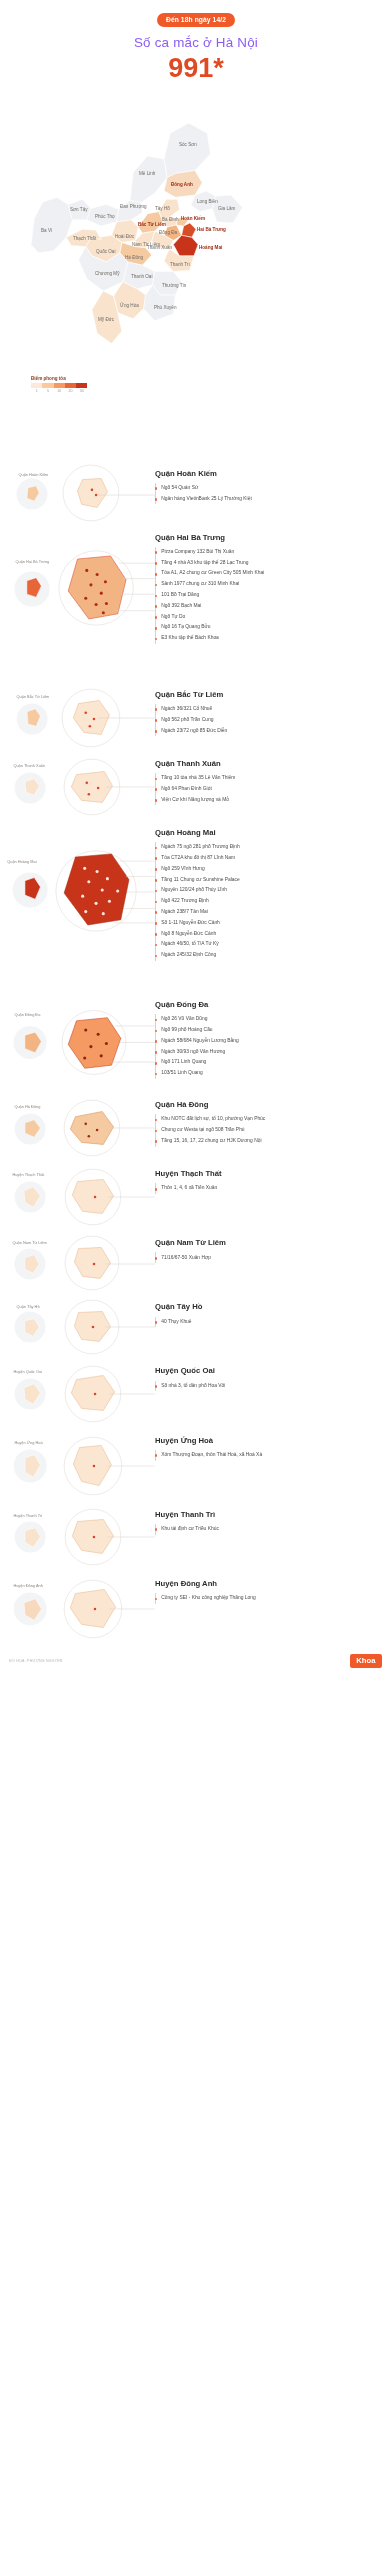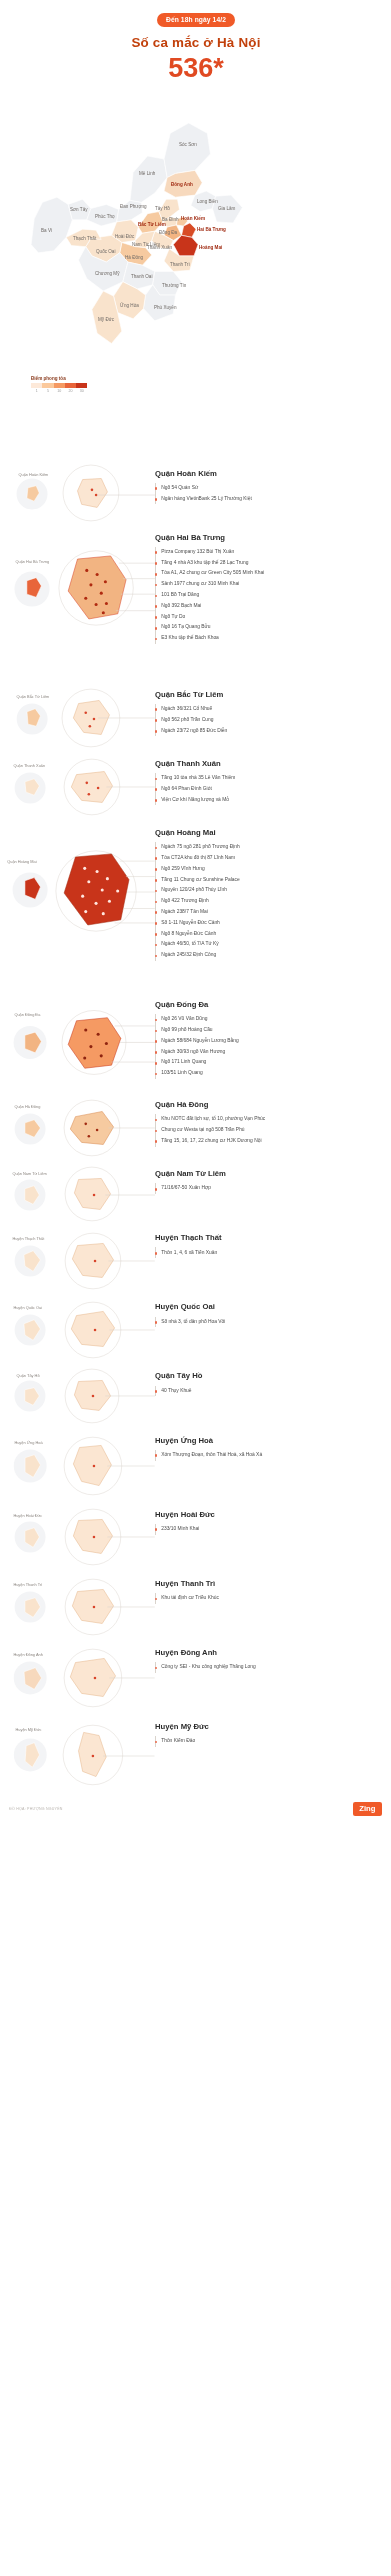--- a/index.html
+++ b/index.html
@@ -20,22 +20,22 @@
     color: #fff;
     font-size: 6.7px;
     font-weight: bold;
     letter-spacing: 0.1px;
     padding: 3.1px 9.3px;
     border-radius: 7.2px;
   }
   .head-title {
     margin-top: 8.2px;
     font-size: 13.4px;
-    font-weight: bold;
-    color: #c2410c;
+    font-weight: normal;
+    color: #8b5cf6;
     letter-spacing: 0.2px;
   }
   .head-number {
     margin-top: 5.2px;
     font-size: 27px;
     font-weight: bold;
     color: #e04a22;
     line-height: 1;
   }
 
@@ -130,21 +130,21 @@
   }
 </style>
 </head>
 <body>
 
 <div class="page">
 
   <div class="header">
     <div class="date-pill">Đến 18h ngày 14/2</div>
     <div class="head-title">Số ca mắc ở Hà Nội</div>
-    <div class="head-number">536*</div>
+    <div class="head-number">991*</div>
   </div>
 
   <div class="overview-map">
     <svg viewBox="0 0 760 720" xmlns="http://www.w3.org/2000/svg">
       <g stroke="#ffffff" stroke-width="1.2">
 
         <path d="M60,300 L66,250 L82,218 L110,208 L132,222 L140,252 L128,286 L104,312 L74,316 Z" fill="#eef0f3"></path>
 
         <path d="M132,222 L160,212 L176,230 L168,252 L140,252 Z" fill="#eef0f3"></path>
 
@@ -478,20 +478,42 @@
           <div class="d-item">Chung cư Westa tại ngõ 508 Trần Phú</div>
           <div class="d-item">Tầng 15, 16, 17, 22 chung cư HJK Dương Nội</div>
         </div>
       </div>
     </div>
   </div>
 
   <div class="district">
     <div class="d-inner">
       <div class="d-map">
+        <svg width="155" height="67" viewBox="0 0 300 130">
+          <circle cx="58" cy="64" r="30" fill="#f3f4f6"></circle>
+          <path d="M46,52 L64,44 L78,62 L64,84 L48,74 Z" fill="#f9e3cc" stroke="#fff"></path>
+          <circle cx="180" cy="64" r="54" fill="none" stroke="#ddd8d2"></circle>
+          <path d="M150,34 L200,30 L220,62 L198,96 L160,92 L140,60 Z" fill="#fbe6d2" stroke="#e6b68c"></path>
+          <circle cx="184" cy="64" r="2.5" fill="#d8442a"></circle>
+          <line x1="210" y1="64" x2="300" y2="64" stroke="#d9d3cc" stroke-width="1"></line>
+        </svg>
+        <div class="mini-label" style="left:12.4px;top:8.2px">Huyện Thạch Thất</div>
+      </div>
+      <div class="d-text">
+        <div class="d-title">Huyện Thạch Thất</div>
+        <div class="d-items">
+          <div class="d-item">Thôn 1, 4, 6 xã Tiến Xuân</div>
+        </div>
+      </div>
+    </div>
+  </div>
+
+  <div class="district">
+    <div class="d-inner">
+      <div class="d-map">
         <svg width="155" height="62" viewBox="0 0 300 120">
           <circle cx="58" cy="60" r="30" fill="#f3f4f6"></circle>
           <path d="M48,48 L66,42 L76,60 L64,78 L48,70 Z" fill="#f9e3cc" stroke="#fff"></path>
           <circle cx="178" cy="58" r="52" fill="none" stroke="#ddd8d2"></circle>
           <path d="M152,30 L196,28 L214,58 L194,88 L160,84 L144,56 Z" fill="#fbe6d2" stroke="#e6b68c"></path>
           <circle cx="182" cy="60" r="2.5" fill="#d8442a"></circle>
           <line x1="204" y1="60" x2="300" y2="60" stroke="#d9d3cc" stroke-width="1"></line>
         </svg>
         <div class="mini-label" style="left:12.4px;top:7.2px">Quận Nam Từ Liêm</div>
       </div>
@@ -500,34 +522,34 @@
         <div class="d-items">
           <div class="d-item">71/16/67-50 Xuân Hợp</div>
         </div>
       </div>
     </div>
   </div>
 
   <div class="district">
     <div class="d-inner">
       <div class="d-map">
-        <svg width="155" height="67" viewBox="0 0 300 130">
-          <circle cx="58" cy="64" r="30" fill="#f3f4f6"></circle>
-          <path d="M46,52 L64,44 L78,62 L64,84 L48,74 Z" fill="#f9e3cc" stroke="#fff"></path>
-          <circle cx="180" cy="64" r="54" fill="none" stroke="#ddd8d2"></circle>
-          <path d="M150,34 L200,30 L220,62 L198,96 L160,92 L140,60 Z" fill="#fbe6d2" stroke="#e6b68c"></path>
-          <circle cx="184" cy="64" r="2.5" fill="#d8442a"></circle>
-          <line x1="210" y1="64" x2="300" y2="64" stroke="#d9d3cc" stroke-width="1"></line>
-        </svg>
-        <div class="mini-label" style="left:12.4px;top:8.2px">Huyện Thạch Thất</div>
-      </div>
-      <div class="d-text">
-        <div class="d-title">Huyện Thạch Thất</div>
-        <div class="d-items">
-          <div class="d-item">Thôn 1, 4, 6 xã Tiến Xuân</div>
+        <svg width="155" height="62" viewBox="0 0 300 120">
+          <circle cx="58" cy="58" r="30" fill="#f3f4f6"></circle>
+          <path d="M48,46 L66,42 L76,58 L64,76 L48,68 Z" fill="#f9e3cc" stroke="#fff"></path>
+          <circle cx="178" cy="58" r="52" fill="none" stroke="#ddd8d2"></circle>
+          <path d="M152,30 L198,28 L214,58 L192,86 L158,82 L144,56 Z" fill="#fbe6d2" stroke="#e6b68c"></path>
+          <circle cx="180" cy="58" r="2.5" fill="#d8442a"></circle>
+          <line x1="204" y1="58" x2="300" y2="58" stroke="#d9d3cc" stroke-width="1"></line>
+        </svg>
+        <div class="mini-label" style="left:16.5px;top:7.2px">Quận Tây Hồ</div>
+      </div>
+      <div class="d-text">
+        <div class="d-title">Quận Tây Hồ</div>
+        <div class="d-items">
+          <div class="d-item">40 Thụy Khuê</div>
         </div>
       </div>
     </div>
   </div>
 
   <div class="district">
     <div class="d-inner">
       <div class="d-map">
         <svg width="155" height="67" viewBox="0 0 300 130">
           <circle cx="58" cy="64" r="30" fill="#f3f4f6"></circle>
@@ -544,82 +566,39 @@
         <div class="d-items">
           <div class="d-item">Số nhà 3, tổ dân phố Hoa Vôi</div>
         </div>
       </div>
     </div>
   </div>
 
   <div class="district">
     <div class="d-inner">
       <div class="d-map">
-        <svg width="155" height="62" viewBox="0 0 300 120">
-          <circle cx="58" cy="58" r="30" fill="#f3f4f6"></circle>
-          <path d="M48,46 L66,42 L76,58 L64,76 L48,68 Z" fill="#f9e3cc" stroke="#fff"></path>
-          <circle cx="178" cy="58" r="52" fill="none" stroke="#ddd8d2"></circle>
-          <path d="M152,30 L198,28 L214,58 L192,86 L158,82 L144,56 Z" fill="#fbe6d2" stroke="#e6b68c"></path>
-          <circle cx="180" cy="58" r="2.5" fill="#d8442a"></circle>
-          <line x1="204" y1="58" x2="300" y2="58" stroke="#d9d3cc" stroke-width="1"></line>
-        </svg>
-        <div class="mini-label" style="left:16.5px;top:7.2px">Quận Tây Hồ</div>
-      </div>
-      <div class="d-text">
-        <div class="d-title">Quận Tây Hồ</div>
-        <div class="d-items">
-          <div class="d-item">40 Thụy Khuê</div>
-        </div>
-      </div>
-    </div>
-  </div>
-
-  <div class="district">
-    <div class="d-inner">
-      <div class="d-map">
         <svg width="155" height="72" viewBox="0 0 300 140">
           <circle cx="58" cy="70" r="32" fill="#f3f4f6"></circle>
           <path d="M48,54 L66,48 L78,68 L64,92 L48,82 Z" fill="#f9e3cc" stroke="#fff"></path>
           <circle cx="180" cy="70" r="56" fill="none" stroke="#ddd8d2"></circle>
           <path d="M154,34 L196,30 L216,68 L192,108 L158,100 L142,66 Z" fill="#fbe6d2" stroke="#e6b68c"></path>
           <circle cx="182" cy="70" r="2.5" fill="#d8442a"></circle>
           <line x1="208" y1="70" x2="300" y2="70" stroke="#d9d3cc" stroke-width="1"></line>
         </svg>
         <div class="mini-label" style="left:14.4px;top:9.3px">Huyện Ứng Hoà</div>
       </div>
       <div class="d-text">
         <div class="d-title">Huyện Ứng Hoà</div>
         <div class="d-items">
           <div class="d-item">Xóm Thượng Đoạn, thôn Thái Hoà, xã Hoà Xá</div>
         </div>
       </div>
     </div>
   </div>
 
-  <div class="district">
-    <div class="d-inner">
-      <div class="d-map">
-        <svg width="155" height="67" viewBox="0 0 300 130">
-          <circle cx="58" cy="64" r="30" fill="#f3f4f6"></circle>
-          <path d="M48,52 L66,46 L76,64 L64,84 L48,74 Z" fill="#f9e3cc" stroke="#fff"></path>
-          <circle cx="180" cy="64" r="54" fill="none" stroke="#ddd8d2"></circle>
-          <path d="M152,32 L198,30 L218,62 L196,96 L160,90 L142,62 Z" fill="#fbe6d2" stroke="#e6b68c"></path>
-          <circle cx="182" cy="64" r="2.5" fill="#d8442a"></circle>
-          <line x1="208" y1="64" x2="300" y2="64" stroke="#d9d3cc" stroke-width="1"></line>
-        </svg>
-        <div class="mini-label" style="left:13.4px;top:8.2px">Huyện Hoài Đức</div>
-      </div>
-      <div class="d-text">
-        <div class="d-title">Huyện Hoài Đức</div>
-        <div class="d-items">
-          <div class="d-item">233/10 Minh Khai</div>
-        </div>
-      </div>
-    </div>
-  </div>
 
   <div class="district">
     <div class="d-inner">
       <div class="d-map">
         <svg width="155" height="67" viewBox="0 0 300 130">
           <circle cx="58" cy="64" r="30" fill="#f3f4f6"></circle>
           <path d="M48,52 L68,46 L78,64 L64,84 L48,74 Z" fill="#f9e3cc" stroke="#fff"></path>
           <circle cx="180" cy="64" r="54" fill="none" stroke="#ddd8d2"></circle>
           <path d="M150,34 L200,30 L220,62 L198,96 L158,90 L140,62 Z" fill="#fbe6d2" stroke="#e6b68c"></path>
           <circle cx="182" cy="64" r="2.5" fill="#d8442a"></circle>
@@ -651,41 +630,20 @@
       </div>
       <div class="d-text">
         <div class="d-title">Huyện Đông Anh</div>
         <div class="d-items">
           <div class="d-item">Công ty SEI - Khu công nghiệp Thăng Long</div>
         </div>
       </div>
     </div>
   </div>
 
-  <div class="district">
-    <div class="d-inner">
-      <div class="d-map">
-        <svg width="155" height="77" viewBox="0 0 300 150">
-          <circle cx="58" cy="74" r="32" fill="#f3f4f6"></circle>
-          <path d="M50,56 L66,50 L76,74 L62,98 L48,86 Z" fill="#f9e3cc" stroke="#fff"></path>
-          <circle cx="180" cy="74" r="58" fill="none" stroke="#ddd8d2"></circle>
-          <path d="M162,30 L192,36 L206,78 L186,116 L160,106 L152,66 Z" fill="#fbe6d2" stroke="#e6b68c"></path>
-          <circle cx="180" cy="76" r="2.5" fill="#d8442a"></circle>
-          <line x1="200" y1="76" x2="300" y2="76" stroke="#d9d3cc" stroke-width="1"></line>
-        </svg>
-        <div class="mini-label" style="left:15.5px;top:10.3px">Huyện Mỹ Đức</div>
-      </div>
-      <div class="d-text">
-        <div class="d-title">Huyện Mỹ Đức</div>
-        <div class="d-items">
-          <div class="d-item">Thôn Kiếm Đảo</div>
-        </div>
-      </div>
-    </div>
-  </div>
 
   <div class="footer">
     <div class="footer-credit">ĐỒ HỌA: PHƯỢNG NGUYỄN</div>
-    <div class="footer-logo">Zing</div>
+    <div class="footer-logo">Khoa</div>
   </div>
 
 </div>
 
 
 </body></html>

